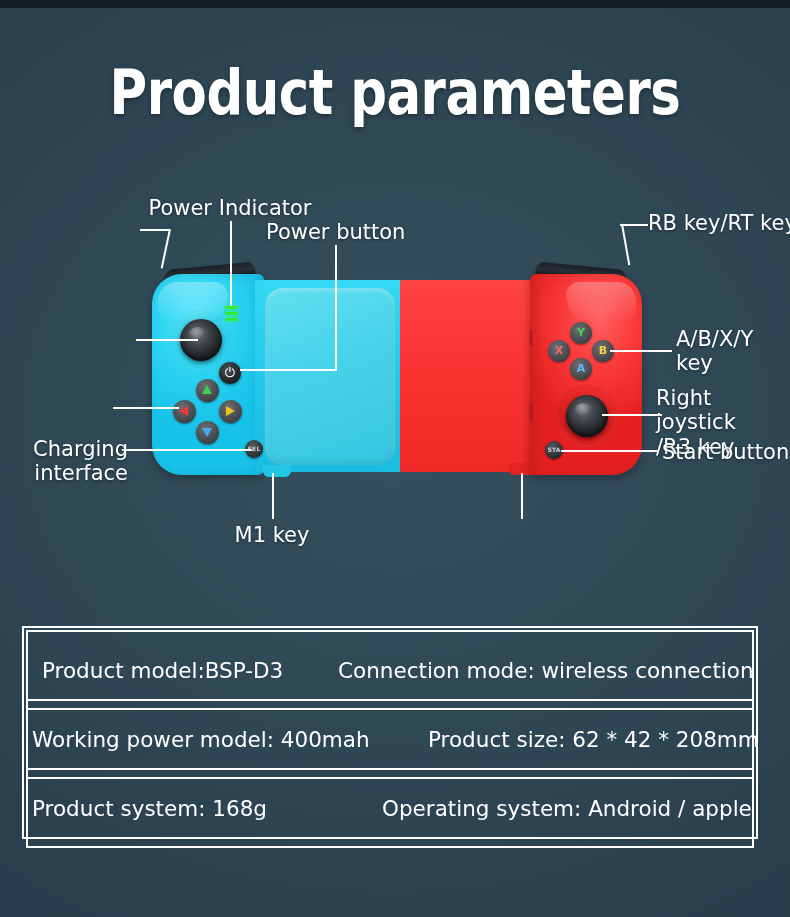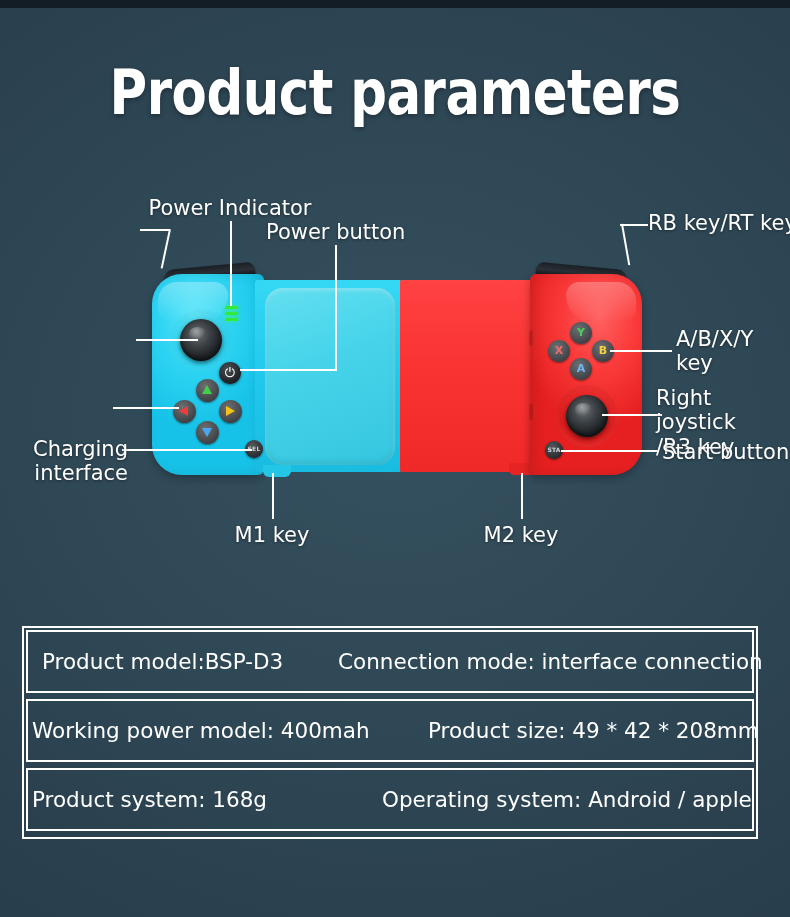--- a/index.html
+++ b/index.html
@@ -217,21 +217,21 @@
 
   
   #spec{
     position:absolute; left:22px; top:626px; width:736px;
   }
   #spec-outer{
     position:absolute; left:0; top:0; width:736px; height:213px;
     border:2px solid #ffffff;
   }
   .srow{
-    position:absolute; left:4px; width:728px; height:63px;
+    position:absolute; left:4px; width:728px; height:80px;
     border:2px solid #ffffff;
     display:flex; align-items:center;
   }
   #srow0{ top:4px; }
   #srow1{ top:73px; }
   #srow2{ top:142px; }
   .cell{
     color:#ffffff; font-size:21.5px; font-weight:500;
     white-space:nowrap;
   }
@@ -336,33 +336,32 @@
   <div class="lbl l" style="left:266px; top:220px; width:220px;">Power button</div>
   <div class="lbl c" style="left:130px; top:196px; width:200px;">Power Indicator</div>
   <div class="lbl l" style="left:648px; top:211px; width:150px;">RB key/RT key</div>
   <div class="lbl l" style="left:676px; top:327px; width:120px;">A/B/X/Y key</div>
   <div class="lbl l" style="left:656px; top:386px; width:140px;">Right joystick
 /R3 key</div>
   <div class="lbl r" style="left:8px;   top:437px; width:120px;">Charging
 interface</div>
   <div class="lbl l" style="left:662px; top:440px; width:140px;">Start button</div>
   <div class="lbl c" style="left:202px; top:523px; width:140px;text-align:center;">M1 key</div>
-  <div class="lbl c" style="left:451px; top:523px; width:140px;">M2 key</div>
 
   <div id="spec">
     <div id="spec-outer"></div>
 
     <div class="srow" id="srow0">
       <div class="cell a" id="r0c0">Product model:BSP-D3</div>
-      <div class="cell a" id="r0c1">Connection mode: interface connection</div>
+      <div class="cell a" id="r0c1">Connection mode: wireless connection</div>
     </div>
 
     <div class="srow" id="srow1">
       <div class="cell a" id="r1c0">Working power model: 400mah</div>
-      <div class="cell a" id="r1c1">Product size: 49 * 42 * 208mm</div>
+      <div class="cell a" id="r1c1">Product size: 62 * 42 * 208mm</div>
     </div>
 
     <div class="srow" id="srow2">
       <div class="cell a" id="r2c0">Product system: 168g</div>
       <div class="cell a" id="r2c1">Operating system: Android / apple</div>
     </div>
   </div>
 
 </div>
 

